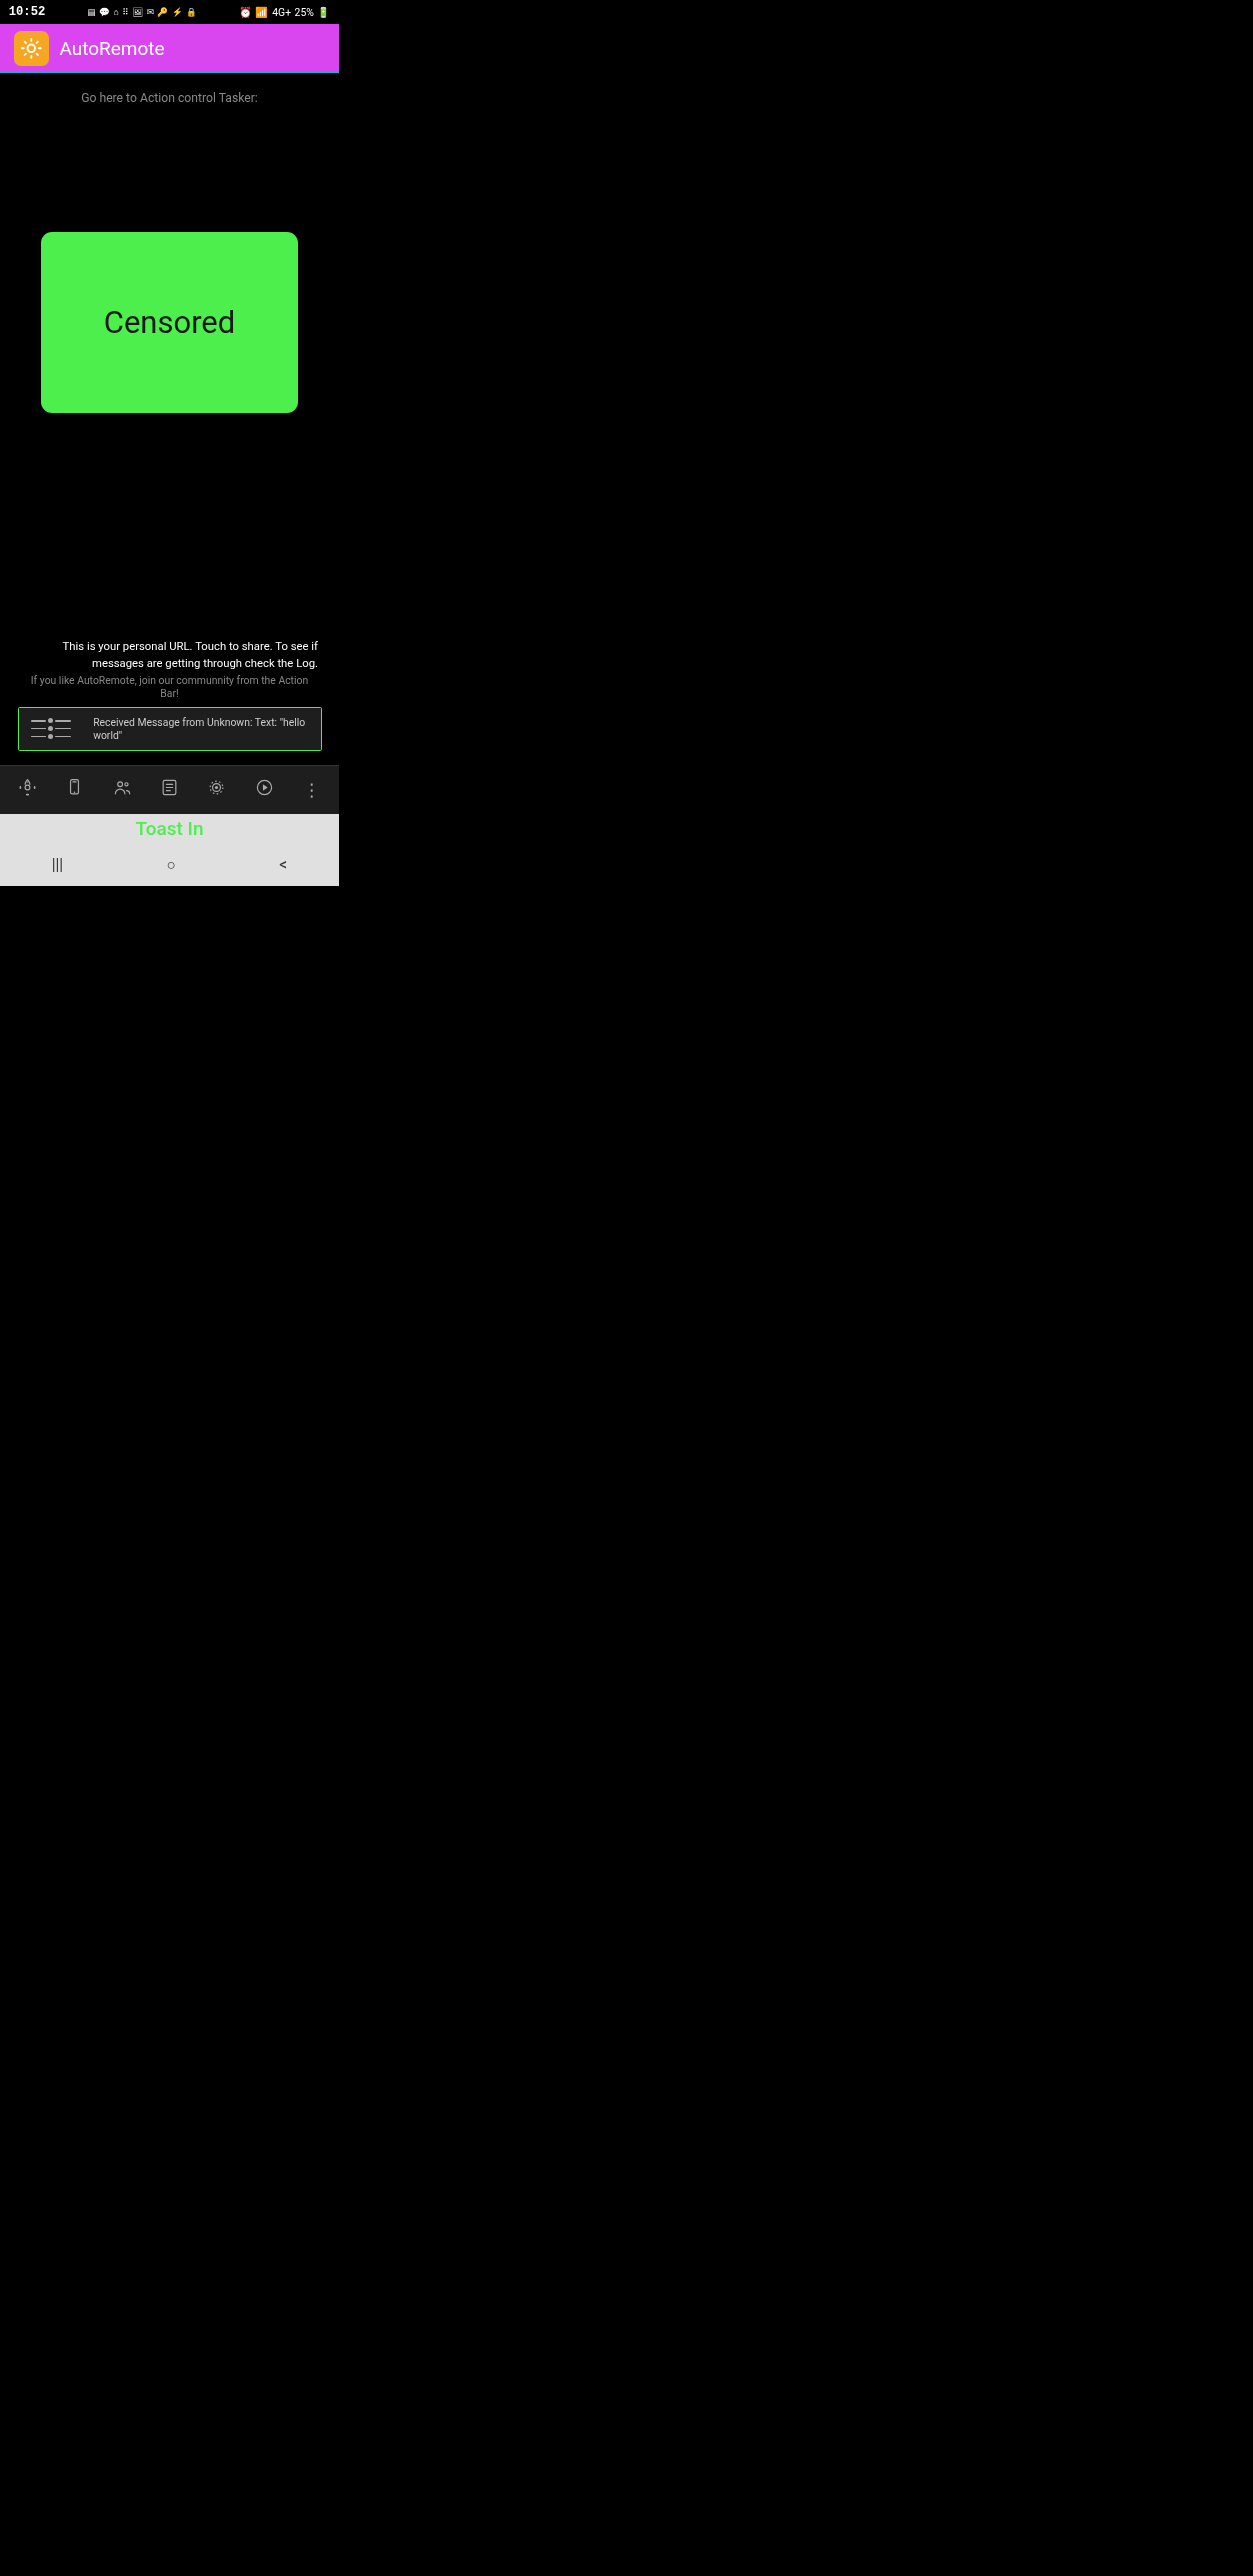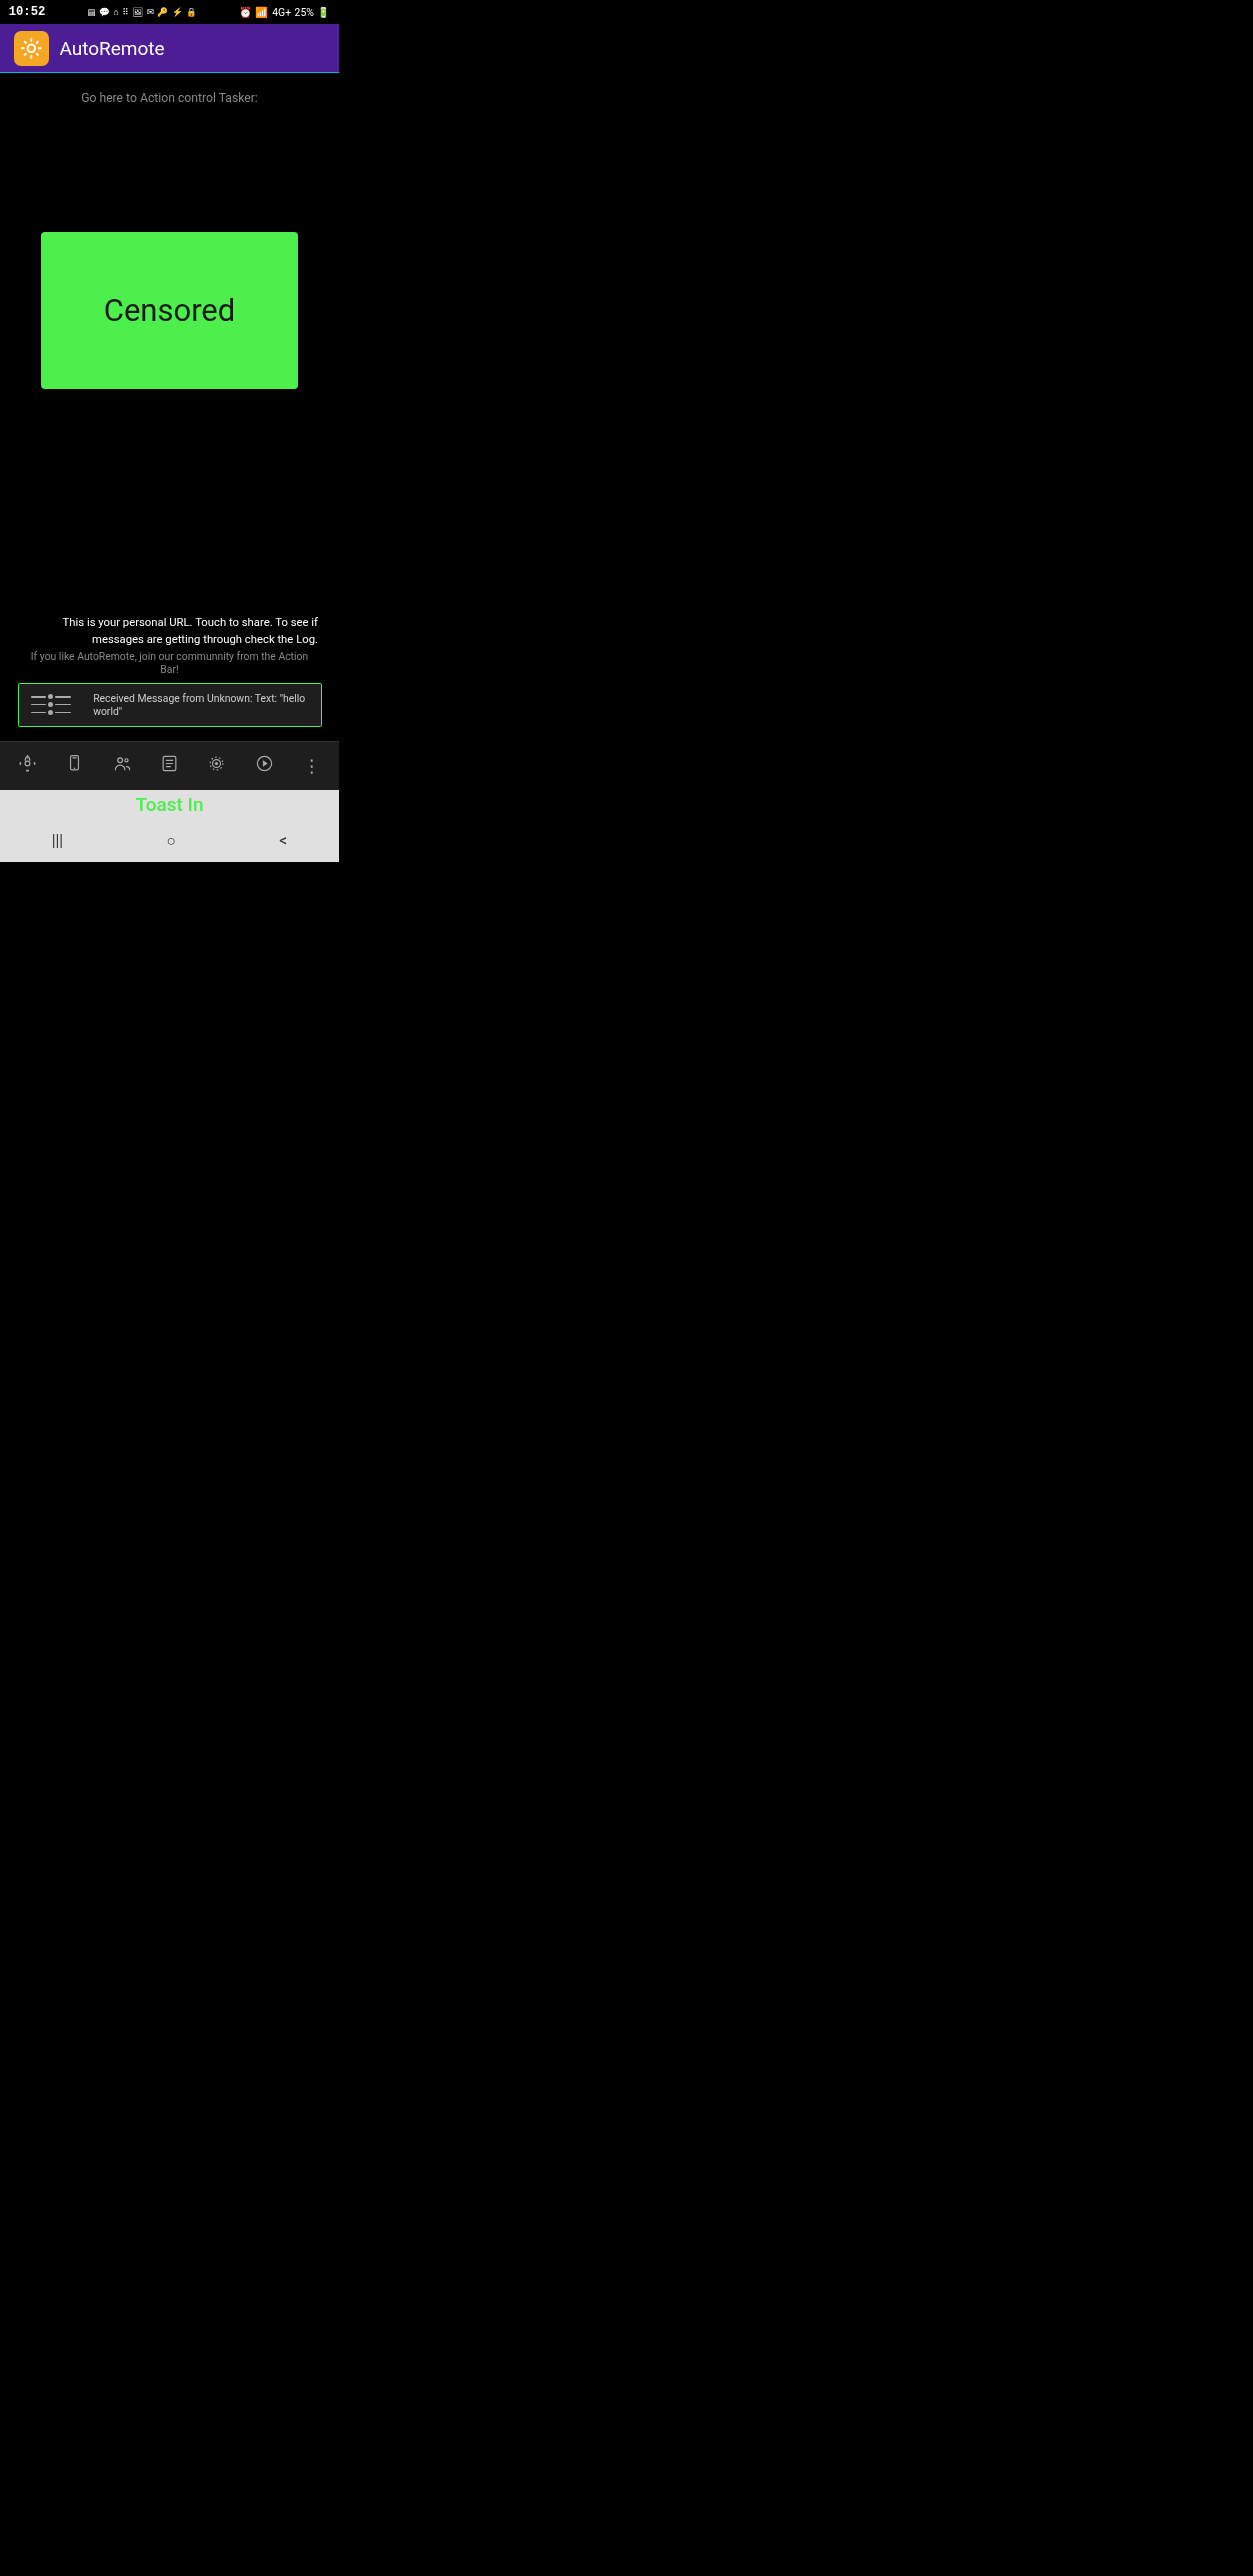--- a/index.html
+++ b/index.html
@@ -39,21 +39,21 @@
     }
     .status-right {
       display: flex;
       align-items: center;
       gap: 3.5px;
       font-size: 10.4px;
     }
 
     
     .app-bar {
-      background: #4c1d95;
+      background: #d946ef;
       height: 49px;
       display: flex;
       align-items: center;
       padding: 0 14px;
       border-bottom: 1.7px solid #00bcd4;
     }
     .app-icon {
       width: 35px;
       height: 35px;
       background: #f5a623;
@@ -87,27 +87,27 @@
     .subtitle {
       color: #888;
       font-size: 12.2px;
       text-align: center;
       margin-top: 3.5px;
       margin-bottom: 14px;
     }
 
     .censored-area {
       width: 257px;
-      height: 157px;
+      height: 181px;
       background: #4cef4c;
       display: flex;
       align-items: center;
       justify-content: center;
       margin: 113px auto 0 auto;
-      border-radius: 4px;
+      border-radius: 11px;
     }
     .censored-text {
       font-size: 31px;
       font-weight: 400;
       color: #1a1a1a;
     }
 
     .personal-url-section {
       margin-top: 226px;
       padding: 0 7px;

